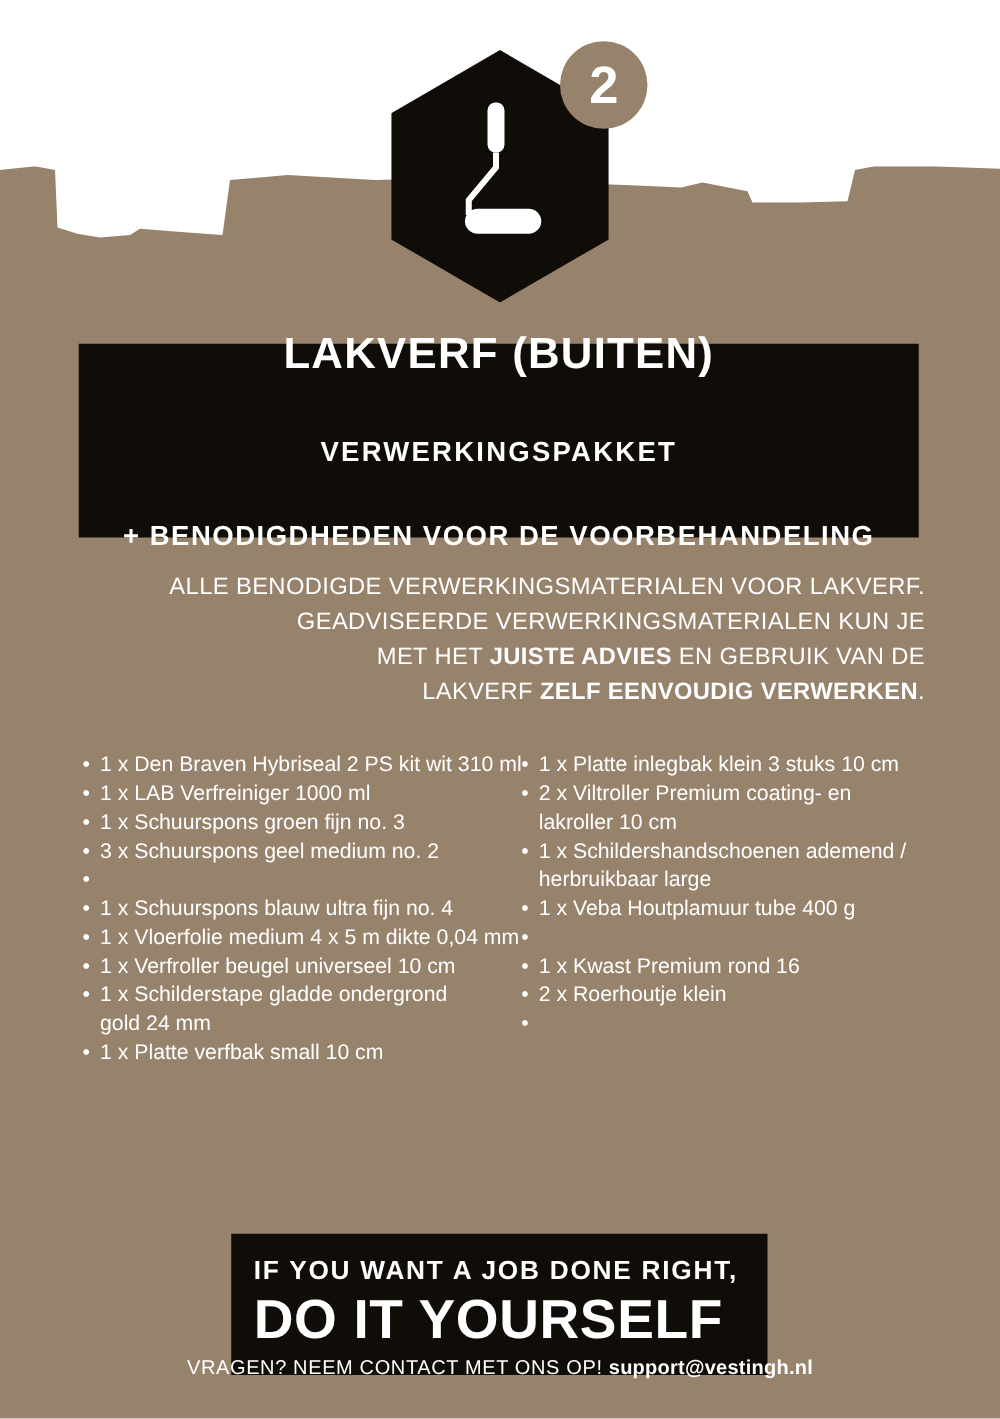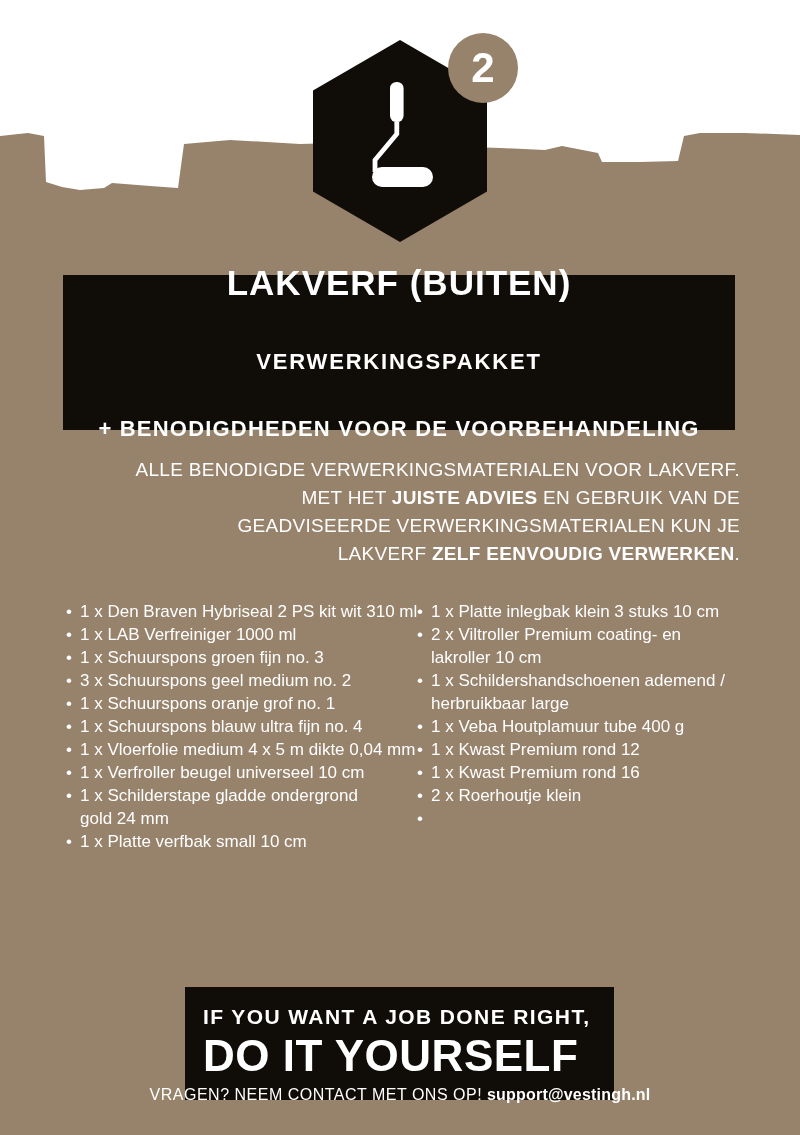--- a/index.html
+++ b/index.html
@@ -80,22 +80,22 @@
   </div>
 
   <div class="title-banner">
     <div class="t1">LAKVERF (BUITEN)</div>
     <div class="t2">VERWERKINGSPAKKET</div>
     <div class="t3">+ BENODIGDHEDEN VOOR DE VOORBEHANDELING</div>
   </div>
 
   <div class="intro">
     <div>ALLE BENODIGDE VERWERKINGSMATERIALEN VOOR LAKVERF.</div>
+    <div>GEADVISEERDE VERWERKINGSMATERIALEN KUN JE</div>
     <div><span>MET HET </span><b>JUISTE ADVIES</b><span> EN GEBRUIK VAN DE</span></div>
-    <div>GEADVISEERDE VERWERKINGSMATERIALEN KUN JE</div>
     <div><span>LAKVERF </span><b>ZELF EENVOUDIG VERWERKEN</b><span>.</span></div>
   </div>
 
   <div class="col col-left">
     <div class="item">
         <span class="blt">•</span>
         <span class="itx">1 x Den Braven Hybriseal 2 PS kit wit 310 ml</span>
       </div>
     <div class="item">
         <span class="blt">•</span>
@@ -104,21 +104,20 @@
     <div class="item">
         <span class="blt">•</span>
         <span class="itx">1 x Schuurspons groen fijn no. 3</span>
       </div>
     <div class="item">
         <span class="blt">•</span>
         <span class="itx">3 x Schuurspons geel medium no. 2</span>
       </div>
     <div class="item">
         <span class="blt">•</span>
-        <span class="itx">1 x Schuurspons oranje grof no. 1</span>
       </div>
     <div class="item">
         <span class="blt">•</span>
         <span class="itx">1 x Schuurspons blauw ultra fijn no. 4</span>
       </div>
     <div class="item">
         <span class="blt">•</span>
         <span class="itx">1 x Vloerfolie medium 4 x 5 m dikte 0,04 mm</span>
       </div>
     <div class="item">
@@ -150,21 +149,20 @@
         <span class="blt">•</span>
         <span class="itx">1 x Schildershandschoenen ademend /
 herbruikbaar large</span>
       </div>
     <div class="item">
         <span class="blt">•</span>
         <span class="itx">1 x Veba Houtplamuur tube 400 g</span>
       </div>
     <div class="item">
         <span class="blt">•</span>
-        <span class="itx">1 x Kwast Premium rond 12</span>
       </div>
     <div class="item">
         <span class="blt">•</span>
         <span class="itx">1 x Kwast Premium rond 16</span>
       </div>
     <div class="item">
         <span class="blt">•</span>
         <span class="itx">2 x Roerhoutje klein</span>
       </div>
     <div class="item">

